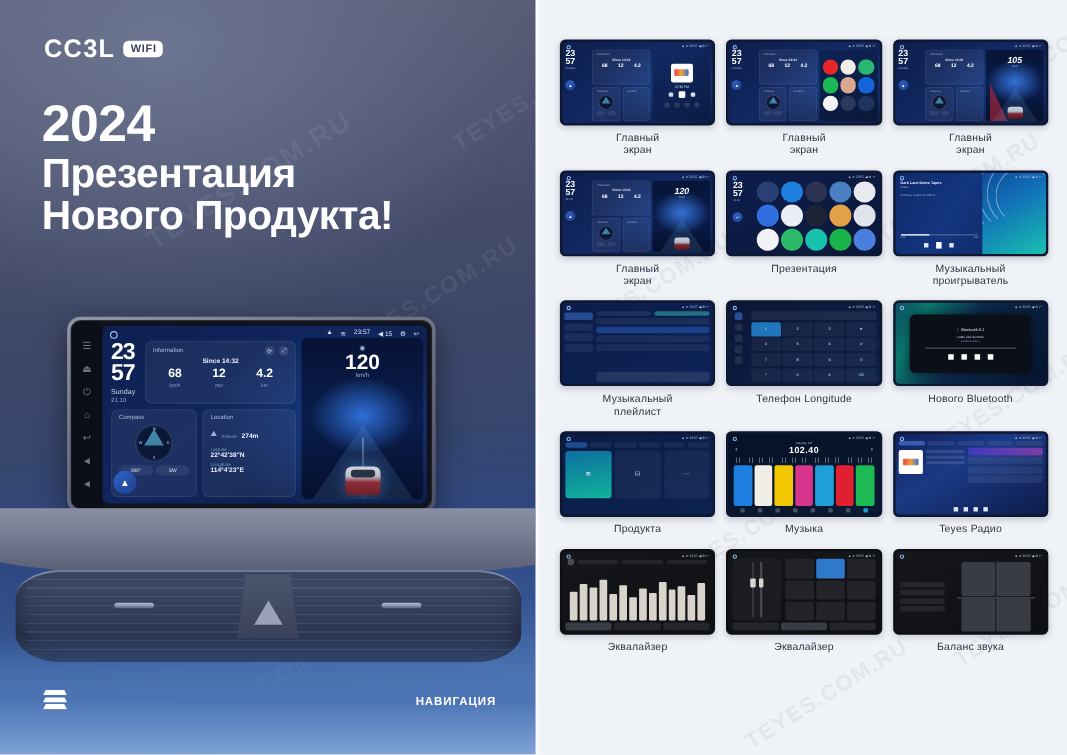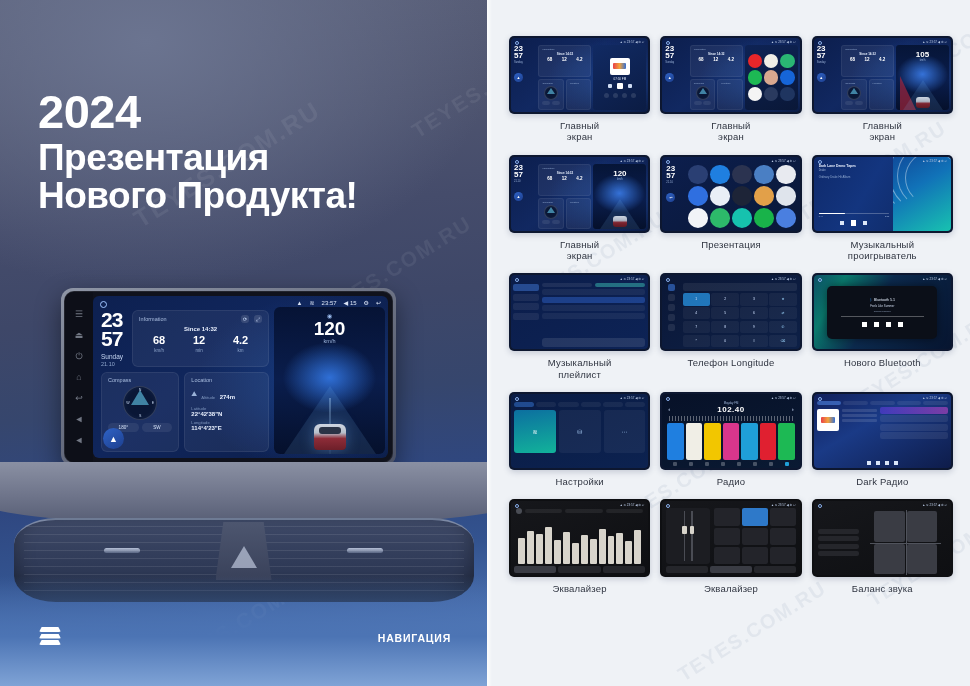--- a/index.html
+++ b/index.html
@@ -326,21 +326,21 @@
     background: radial-gradient(circle, #0a1736 55%, #16274f 100%);
     border: 0.5px solid rgba(255,255,255,0.15); position: relative;
   }
   .mh-cone {
     position: absolute; left: 50%; top: 1px; transform: translateX(-50%);
     width: 0; height: 0; border-left: 4px solid transparent; border-right: 4px solid transparent;
     border-bottom: 6px solid rgba(110,220,255,0.55);
   }
   .mh-pills { display: flex; gap: 1.5px; }
   .mh-pill { flex: 1; background: rgba(255,255,255,0.08); border-radius: 2px; height: 4px; }
-  .mh-right { width: 40%; border-radius: 3px; overflow: hidden; position: relative; }
+  .mh-right { width: 40%; border-radius: 3px; overflow: hidden; position: relative; font-style: italic; }
 
   
   .rw-music {
     width: 100%; height: 100%;
     background: linear-gradient(150deg,#112a63,#0b1c44);
     display:flex; flex-direction:column; align-items:center; justify-content:center; gap:2px;
   }
   .rw-album {
     width: 20px; height: 17px; background:#fff; border-radius: 2px;
     display:flex;align-items:center;justify-content:center;
@@ -532,20 +532,26 @@
 
 <div class="page">
 
   <section class="hero">
 
     <div class="hero-wm wm-a">TEYES.COM.RU</div>
     <div class="hero-wm wm-b">TEYES.COM.RU</div>
     <div class="hero-wm wm-c">TEYES.COM.RU</div>
     <div class="hero-wm wm-d">TEYES.COM.RU</div>
 
+    <div class="logo-row">
+      <span class="logo-text">CC3L</span>
+      <span class="wifi-badge">
+        <span>WIFI</span>
+      </span>
+    </div>
 
     <div class="hero-title">
       <span class="hero-year">2024</span>
       <span class="hero-l1">Презентация</span>
       <span class="hero-l2">Нового Продукта!</span>
     </div>
 
     <div class="headunit">
       <div class="hu-inner">
 
@@ -1088,21 +1094,21 @@
                   <u></u>
               </div>
               <div class="st-cards">
                 <div class="st-card act">≋</div>
                 <div class="st-card">⛁</div>
                 <div class="st-card">⋯</div>
               </div>
             </div>
           </div>
         </div>
-        <div class="caption">Настройки</div>
+        <div class="caption">Продукта</div>
       </div>
 
       <div class="cell">
         <div class="thumb">
           <div class="thumb-in">
             <div class="t-home"></div>
             <div class="t-status">▲ ≋ 23:57 ◀ ⚙ ↩</div>
             <div class="rd full">
               <div style="text-align:center;font-size:2.8px;color:#9fb6da">Mayday FM</div>
               <div class="rd-top">
@@ -1126,21 +1132,21 @@
                   <b></b>
                 <b></b>
                   <b></b>
                   <b></b>
                 <b></b>
                   <b class="on"></b>
               </div>
             </div>
           </div>
         </div>
-        <div class="caption">Радио</div>
+        <div class="caption">Музыка</div>
       </div>
 
       <div class="cell">
         <div class="thumb">
           <div class="thumb-in">
             <div class="t-home"></div>
             <div class="t-status">▲ ≋ 23:57 ◀ ⚙ ↩</div>
             <div class="tr full">
               <div class="tr-bar">
                 <u class="on"></u>
@@ -1169,21 +1175,21 @@
               </div>
               <div class="tr-ctrl">
                 <b></b>
                   <b></b>
                   <b></b>
                   <b></b>
               </div>
             </div>
           </div>
         </div>
-        <div class="caption">Dark Радио</div>
+        <div class="caption">Teyes Радио</div>
       </div>
 
       <div class="cell">
         <div class="thumb" style="background:#0e0f12">
           <div class="thumb-in">
             <div class="t-home"></div>
             <div class="t-status">▲ ≋ 23:57 ◀ ⚙ ↩</div>
             <div class="eq full">
               <div class="eq-hdr">
                   <s></s>

